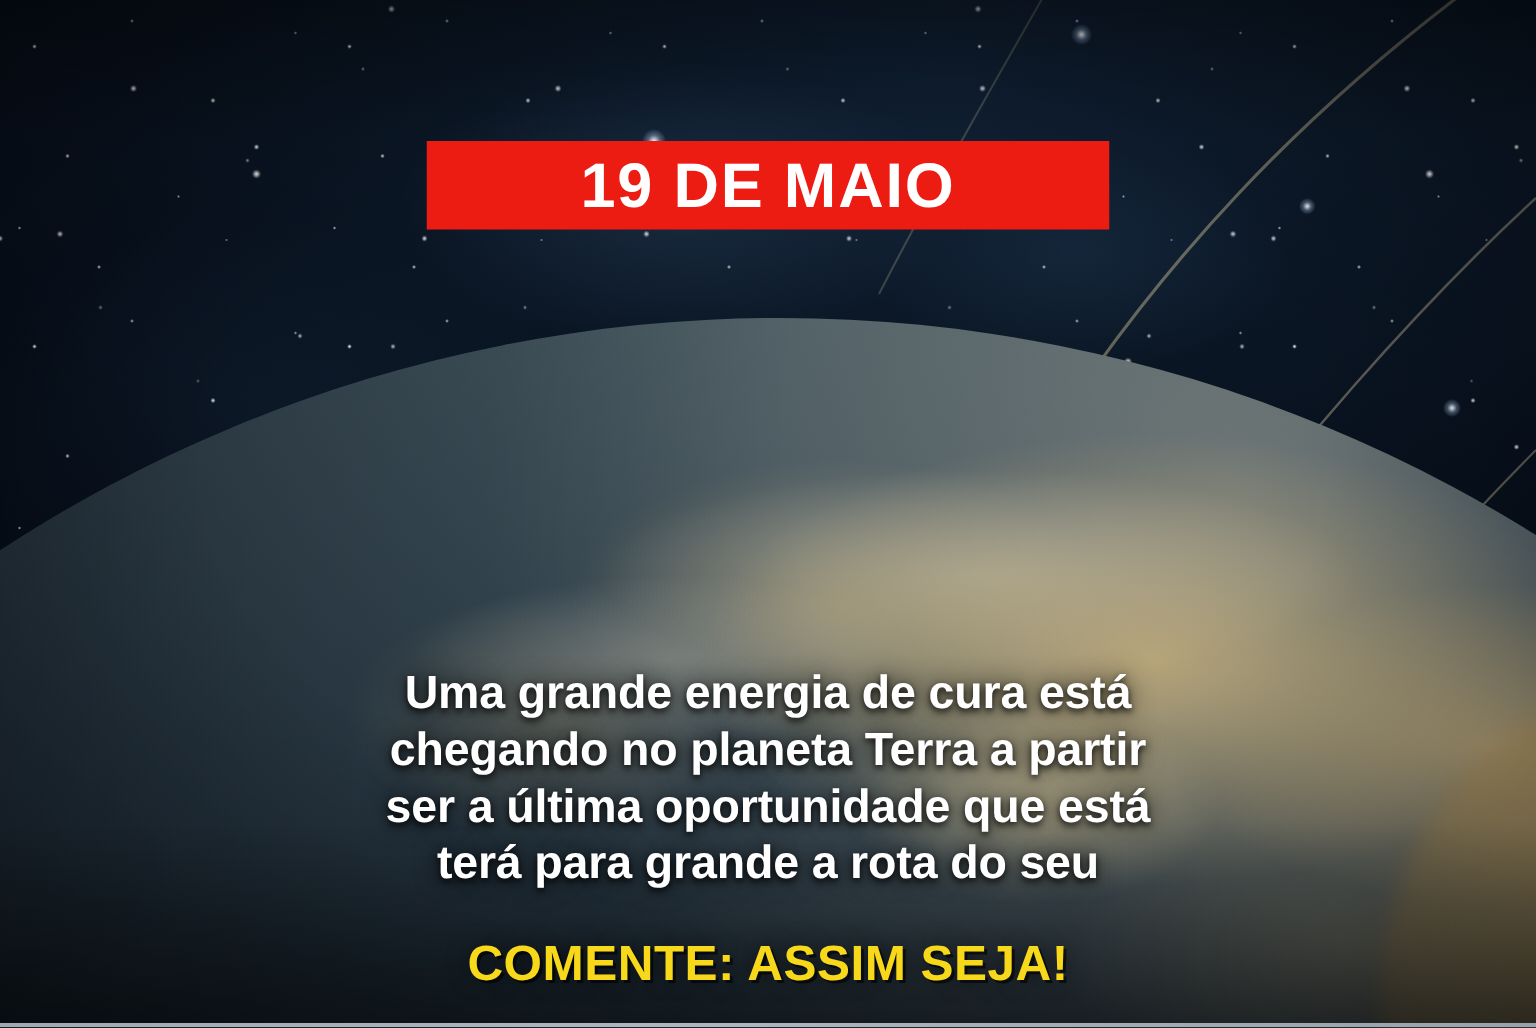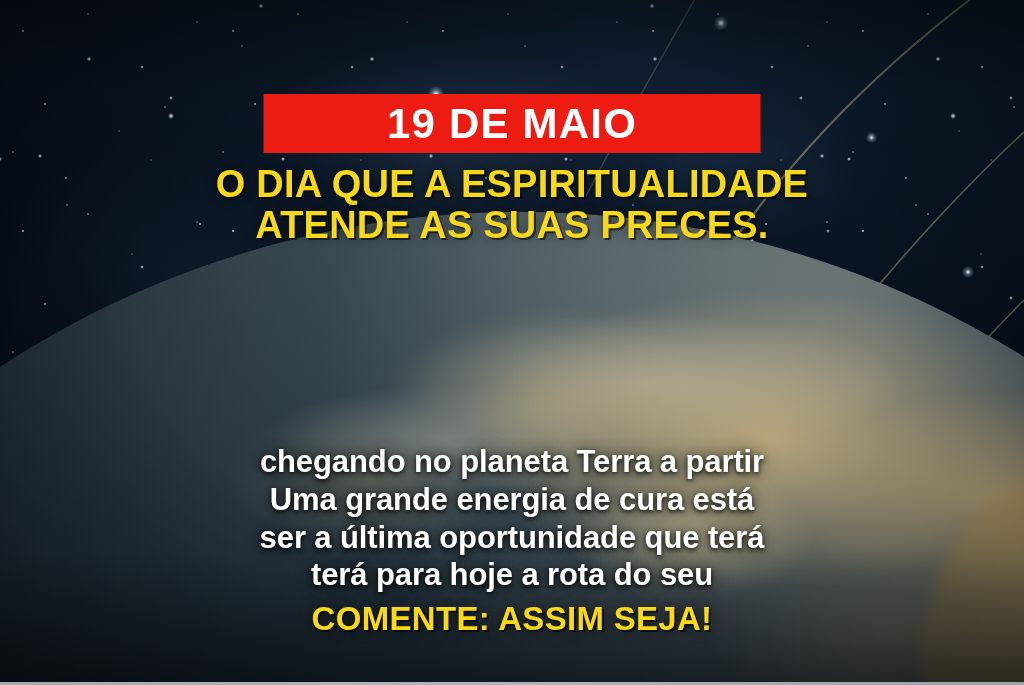--- a/index.html
+++ b/index.html
@@ -210,21 +210,21 @@
     position: absolute;
     inset: 0;
     text-align: center;
   }
 
   .date-banner {
     position: absolute;
     left: 50%;
     transform: translateX(-50%);
     top: 94px;
-    width: 497px;
+    width: 455px;
     height: 59px;
     background: #ED1C13;
     display: flex;
     align-items: center;
     justify-content: center;
   }
   .date-banner-text {
     color: #ffffff;
     font-size: 42px;
     font-weight: 900;
@@ -261,21 +261,21 @@
     letter-spacing: -.1px;
     text-shadow:
       0 2px 5px rgba(0,0,0,.85),
       0 0 16px rgba(0,0,0,.75);
     font-family: "Liberation Sans", sans-serif;
   }
 
   .cta {
     position: absolute;
     left: 0; right: 0;
-    top: 600px;
+    top: 623px;
     color: #F7D81A;
     font-size: 33px;
     font-weight: 900;
     letter-spacing: .3px;
     text-shadow:
       2px 2px 0 rgba(0,0,0,.6),
       0 0 14px rgba(0,0,0,.6);
     font-family: "Liberation Sans", sans-serif;
   }
 </style>
@@ -328,28 +328,24 @@
 
   <div class="vignette"></div>
   <div class="bottom-strip"></div>
 
   <div class="content">
 
     <div class="date-banner">
       <span class="date-banner-text">19 DE MAIO</span>
     </div>
 
-    <div class="headline">
-      <span class="l1">O DIA QUE A ESPIRITUALIDADE</span>
-      <span class="l2">ATENDE AS SUAS PRECES.</span>
-    </div>
 
     <div class="body-copy">
+      <div>Uma grande energia de cura está</div>
       <div>chegando no planeta Terra a partir</div>
-      <div>Uma grande energia de cura está</div>
-      <div>ser a última oportunidade que terá</div>
-      <div>terá para hoje a rota do seu</div>
+      <div>ser a última oportunidade que está</div>
+      <div>terá para grande a rota do seu</div>
     </div>
 
     <div class="cta">COMENTE: ASSIM SEJA!</div>
 
   </div>
 </div>
 
 </body></html>

